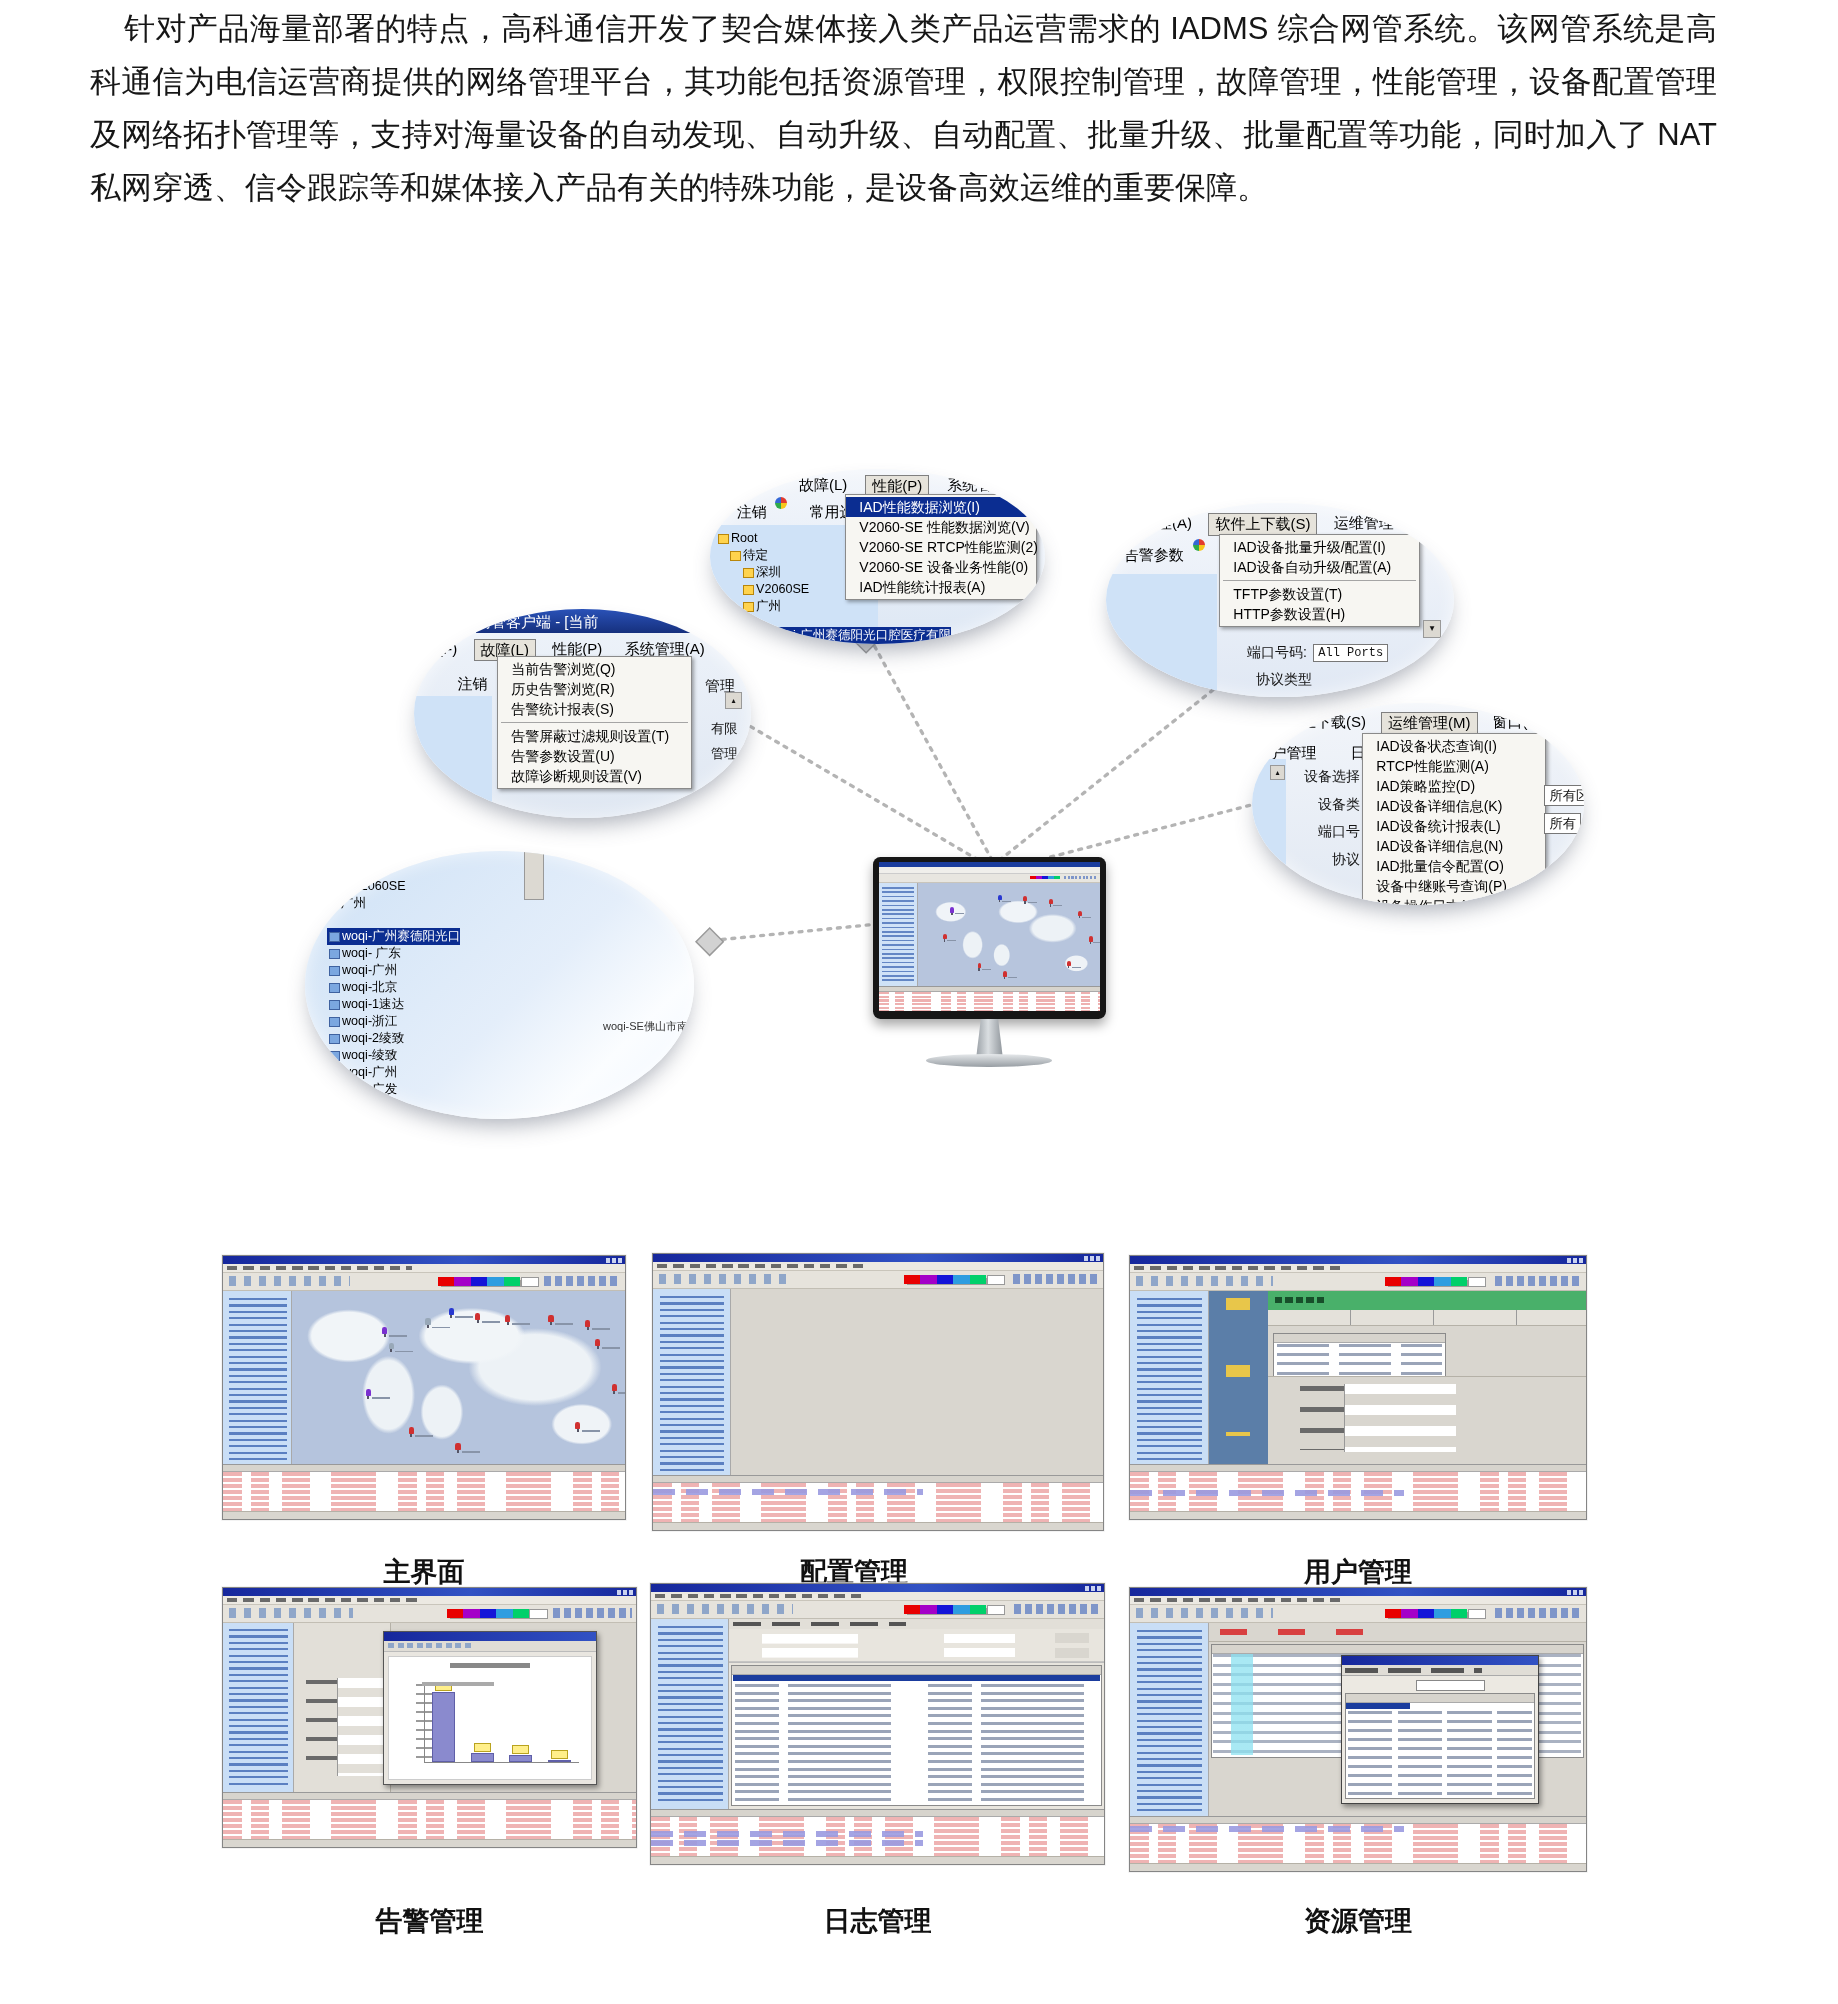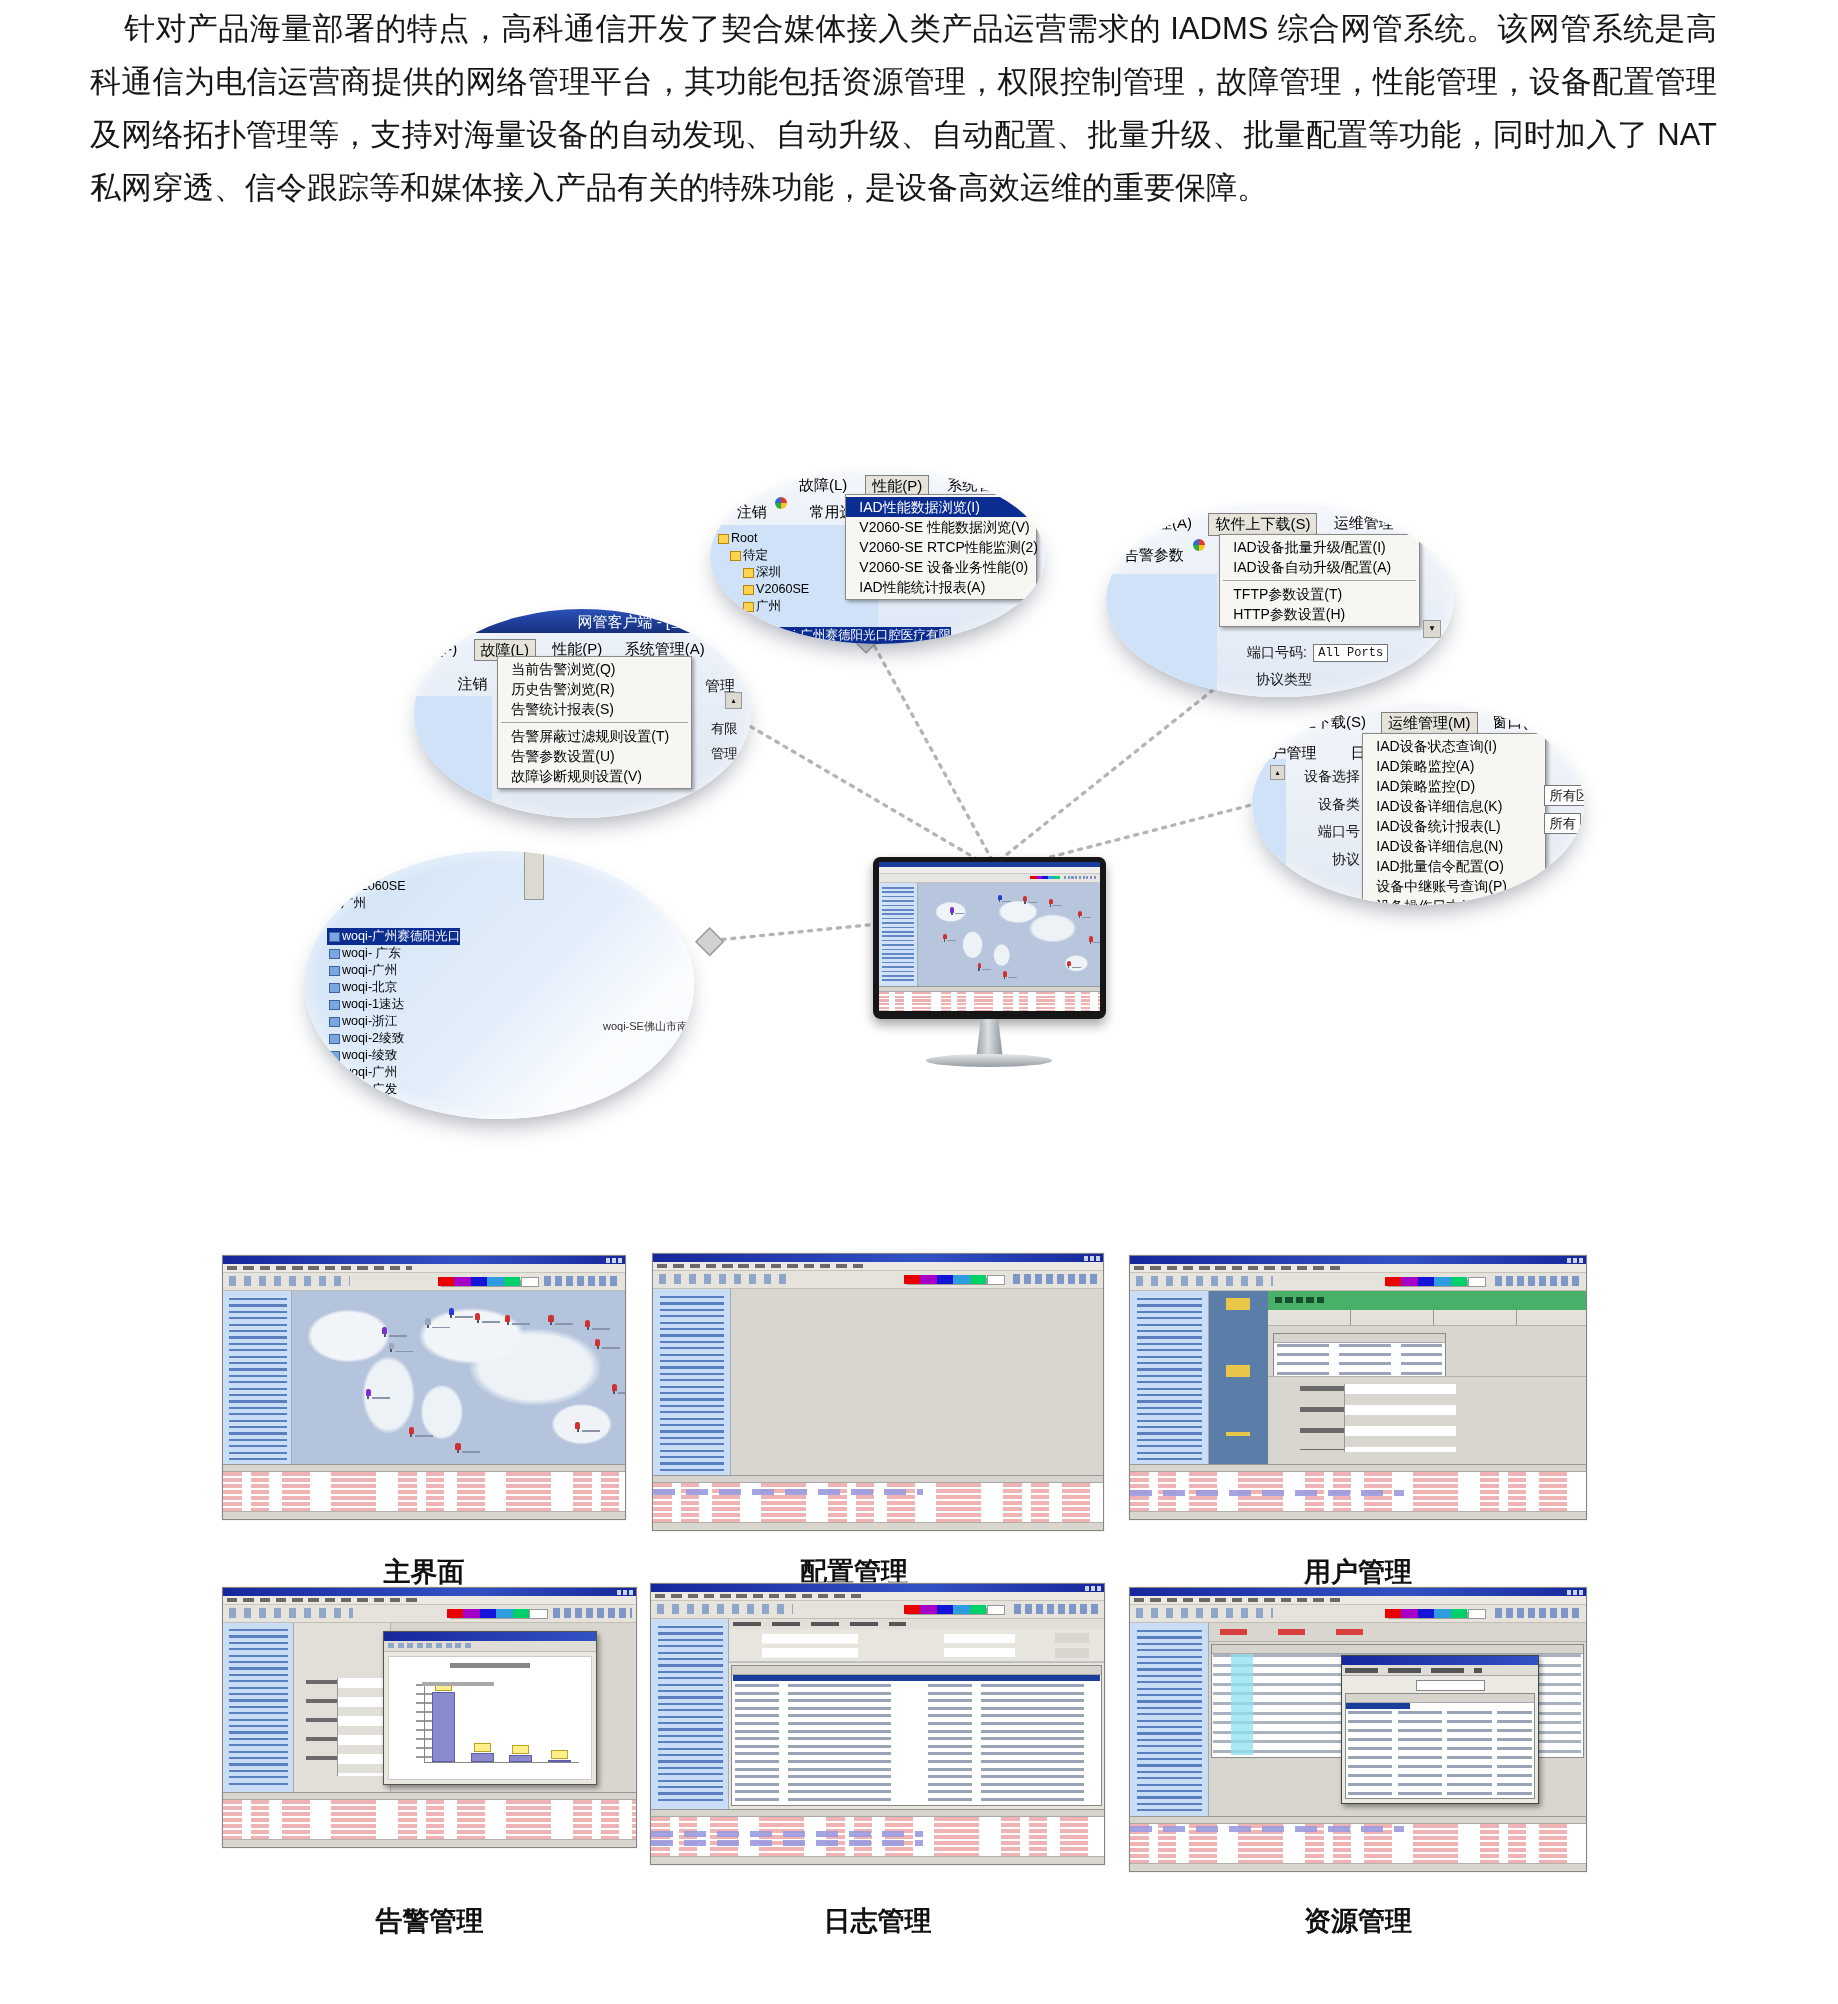--- a/index.html
+++ b/index.html
@@ -27,21 +27,21 @@
                      background:#ffd34d;border:0.7px solid #b8860b;}
   .wtree .ti.hl{background:#0b2d91;color:#fff;margin-top:12px;}
   .wtree.devtree .ti::before{background:#7ba7e0;border:0.7px solid #3f62a0;}
   .bluepanel{background:#cfe2f7;}
   .pressed{border:0.7px solid #808080;background:#e6e3db;}
   .colorball{width:12px;height:12px;border-radius:50%;
              background:conic-gradient(#e23b2e 0 25%,#f7c61c 25% 50%,#2faa4a 50% 75%,#3467d6 75%);}
   .combo{background:#fff;border:0.7px solid #777;font-size:13.3px;padding:0.7px 4.4px;white-space:nowrap;}
   .mono{font-family:"Liberation Mono","DejaVu Sans Mono",monospace;}
   .graybox{background:#dcd9d2;border:0.7px solid #999;}
-  .b-title{background:linear-gradient(#2a52b8,#16307e);color:#fff;text-align:right;}
+  .b-title{background:linear-gradient(#2a52b8,#16307e);color:#fff;text-align:left;}
   
   .b1 .ti:nth-child(2){margin-left:12px;}
   .b1 .ti:nth-child(3),.b1 .ti:nth-child(4),.b1 .ti:nth-child(5){margin-left:25px;}
   .b1 .ti:nth-child(6),.b1 .ti:nth-child(7){margin-left:39px;}
   .b5 .thead .ti:nth-child(1){margin-left:22px;}
   .b5 .thead .ti:nth-child(2){margin-left:10.4px;}
   
   .monitor{position:absolute;left:873px;top:857px;width:233px;}
   .bezel{width:233px;height:162px;background:#161616;border-radius:7.4px;padding:5.2px 6px 8.2px;
          box-sizing:border-box;box-shadow:0 6px 12px rgba(0,0,0,.35);}
@@ -347,21 +347,21 @@
   <div class="abs bluepanel" style="left:0;top:56px;width:34px;height:145px;"></div>
   <div class="abs graybox" style="left:18px;top:62px;width:13.3px;height:13.3px;font-size:6.7px;text-align:center;line-height:13.3px;">▲</div>
   <div class="abs" style="left:34px;top:65px;width:74px;font-size:14px;display:flex;flex-direction:column;gap:9.6px;align-items:flex-end;">
       <div class="lb">设备选择</div>
       <div class="lb">设备类</div>
       <div class="lb">端口号</div>
       <div class="lb">协议</div>
     </div>
   <div class="wmenu" style="left:110px;top:30px;width:182px;">
       <div class="mi">IAD设备状态查询(I)</div>
-      <div class="mi">IAD策略监控(A)</div>
+      <div class="mi">RTCP性能监测(A)</div>
       <div class="mi">IAD策略监控(D)</div>
       <div class="mi">IAD设备详细信息(K)</div>
       <div class="mi">IAD设备统计报表(L)</div>
       <div class="mi">IAD设备详细信息(N)</div>
       <div class="mi">IAD批量信令配置(O)</div>
       <div class="mi">设备中继账号查询(P)</div>
       <div class="mi">设备操作日志(Q)</div>
     </div>
   <div class="abs combo" style="left:292px;top:82px;">所有区</div>
   <div class="abs combo" style="left:292px;top:110px;">所有</div>

